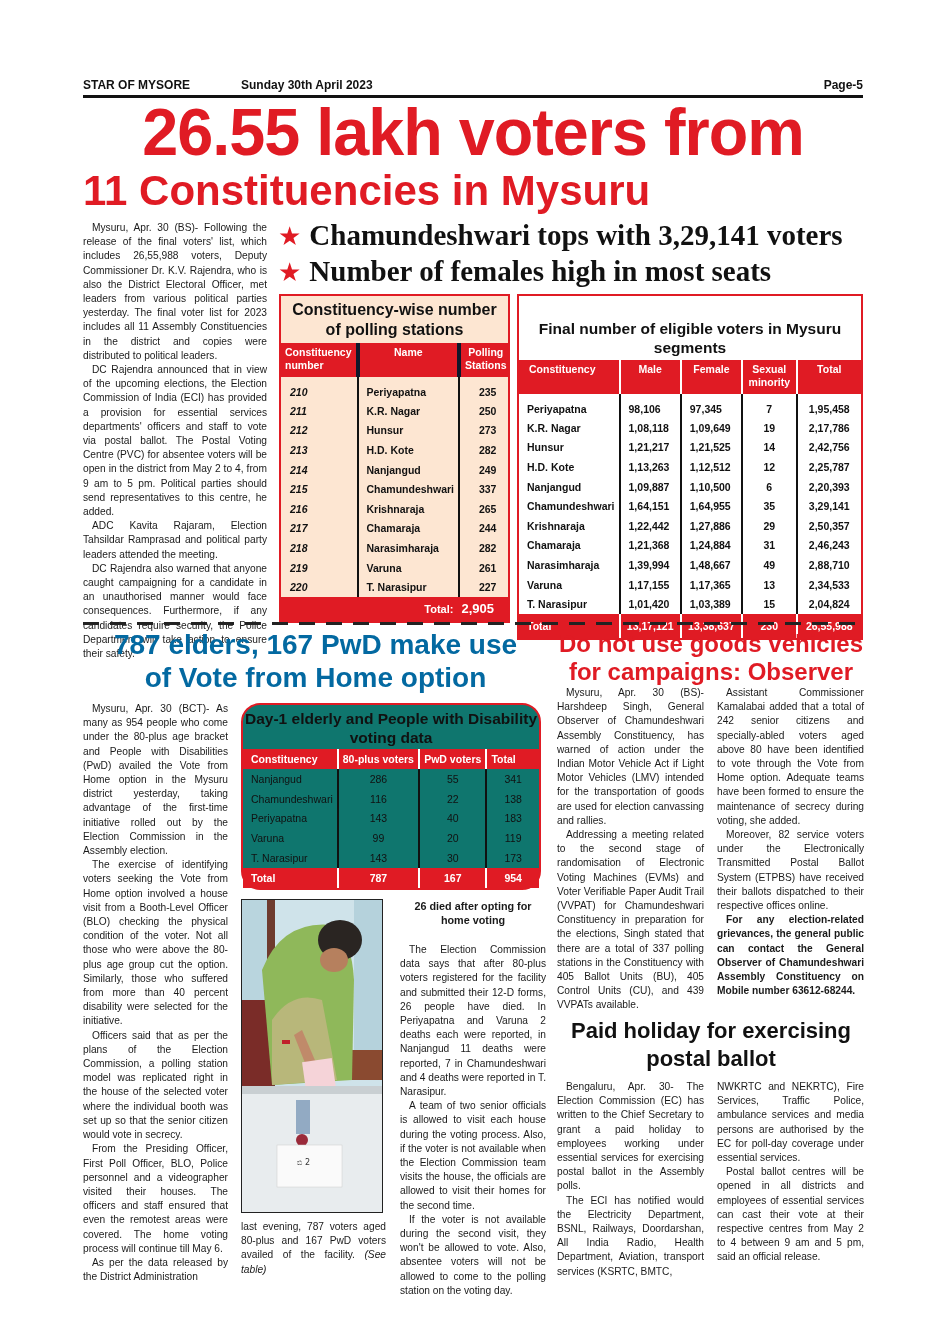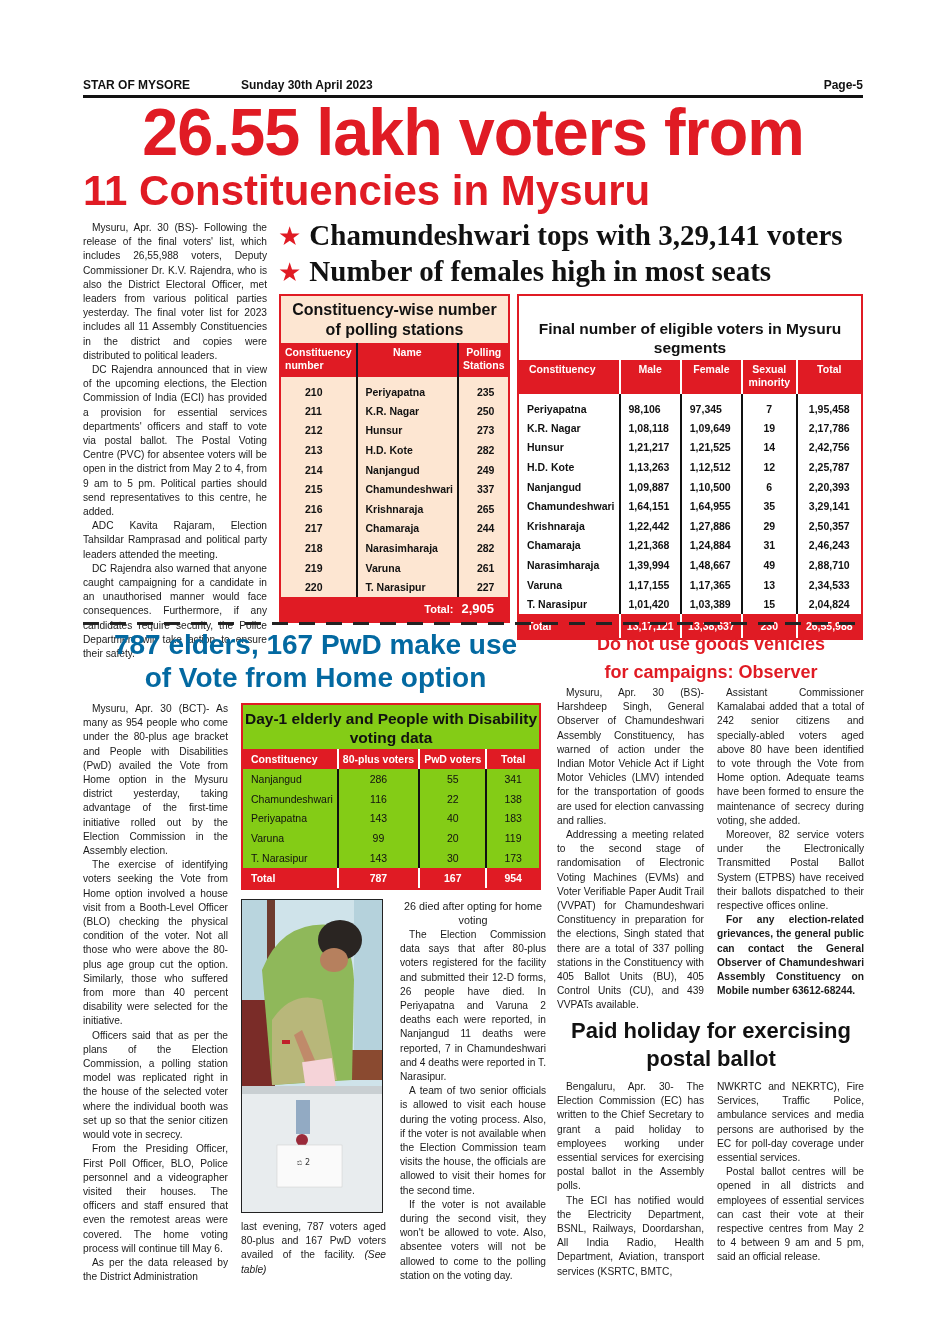--- a/index.html
+++ b/index.html
@@ -37,25 +37,25 @@
   
   table { border-collapse: collapse; width: 100%; }
   .tbox { border: 2px solid #e01b24; }
   .tbox .ttl { font-weight: bold; text-align: center; color: #111; }
   .th { background: #e01b24; color: #fff; font-weight: bold; font-size: 10.5px; }
 
   
   .pst { left: 279px; top: 294px; width: 231px; background: #fde6d2; }
   .pst .ttl { font-size: 16px; line-height: 20px; padding: 4px 2px 3px; background: #fde6d2; }
   .pst table td { font-size: 10.5px; font-weight: bold; height: 19.6px; padding: 0 4px; }
-  .pst thead td { height: 34px; vertical-align: top; padding-top: 3px; line-height: 13px; border-right: 2px solid #0f172a; }
+  .pst thead td { height: 34px; vertical-align: top; padding-top: 3px; line-height: 13px; border-right: 4px solid #0f172a; }
   .pst thead td:last-child { border-right: none; }
   .pst tbody td { border-right: 2px solid #111; }
   .pst tbody td:last-child { border-right: none; text-align: right; padding-right: 14px; }
-  .pst tbody td:first-child { padding-left: 24px; }
+  .pst tbody td:first-child { padding-left: 9px; font-style: italic; }
   .pst tbody td:nth-child(2) { padding-left: 8px; }
   .pst tbody tr:first-child td { padding-top: 6px; height: 24px; }
   .pst .tot { background: #e01b24; color: #fff; height: 24px; font-weight: bold; font-size: 11px; text-align: right; padding-right: 14px; line-height: 24px; }
   .pst .tot span { display: inline-block; }
   .pst .tot .tv { font-size: 13px; margin-left: 8px; }
 
   
   .evt { left: 517px; top: 294px; width: 346px; background: #fff; }
   .evt .ttl { font-size: 15.5px; line-height: 19px; padding: 23px 2px 3px; }
   .evt table td { font-size: 10.5px; font-weight: bold; height: 19.6px; padding: 0 4px; }
@@ -72,46 +72,46 @@
   .evt tfoot td:first-child { padding-left: 8px; }
   .evt tfoot td:nth-child(2), .evt tfoot td:nth-child(3) { text-align: center; }
   .evt tfoot td:nth-child(4), .evt tfoot td:last-child { text-align: center; border-right: none; }
   .evt tfoot td:nth-child(4) { border-right: 2px solid #fff; }
 
   .dash { left: 83px; top: 622px; width: 780px; height: 3px;
           background: repeating-linear-gradient(90deg, #222 0 16px, transparent 16px 27px); }
 
   
   .hl3 { left: 83px; top: 628px; width: 465px; text-align: center; font-weight: bold; font-size: 28px; line-height: 33px; color: #0369a1; }
-  .hl4 { left: 556px; top: 630px; width: 310px; text-align: center; font-weight: bold; font-size: 18px; line-height: 28px; color: #e01b24; }
+  .hl4 { left: 556px; top: 630px; width: 310px; text-align: center; font-weight: bold; font-size: 24px; line-height: 28px; color: #e01b24; }
 
   .c-elders { left: 83px; top: 702px; width: 145px; }
   .c-obs1 { left: 557px; top: 686px; width: 147px; }
   .c-obs2 { left: 717px; top: 686px; width: 147px; }
 
   
-  .dt { left: 241px; top: 703px; width: 300px; background: #84cc16; }
+  .dt { left: 241px; top: 703px; width: 300px; background: #0f766e; border-radius: 19px; }
   .dt .ttl { font-size: 15.5px; line-height: 19px; padding: 4px 2px 2px; }
   .dt table td { font-size: 10.5px; height: 19.8px; padding: 0 4px; }
-  .dt thead td { height: 20px; font-weight: bold; color: #fff; background: #e01b24; text-align: center; border-right: 2px solid #fff; }
+  .dt thead td { height: 20px; font-weight: bold; color: #fff; background: #e01b24; text-align: left; border-right: 2px solid #fff; }
   .dt thead td:first-child { text-align: left; padding-left: 8px; }
   .dt thead td:last-child { border-right: none; }
   .dt tbody td { border-right: 2px solid #111; text-align: center; }
   .dt tbody td:first-child { text-align: left; padding-left: 8px; }
   .dt tbody td:last-child { border-right: none; }
   .dt tfoot td { background: #e01b24; color: #fff; font-weight: bold; text-align: center; height: 20px; border-right: 2px solid #fff; }
   .dt tfoot td:first-child { text-align: left; padding-left: 8px; }
   .dt tfoot td:last-child { border-right: none; }
 
   
   .photo { left: 241px; top: 899px; width: 142px; height: 314px; border: 1px solid #222; overflow: hidden; background: #cfe0e8; }
   .caption { left: 241px; top: 1220px; width: 145px; }
 
   .c-died { left: 400px; top: 899px; width: 146px; }
-  .c-died .sub { font-weight: normal; text-align: center; text-indent: 0; font-size: 10.8px; line-height: 14px; margin-bottom: 1px; }
+  .c-died .sub { font-weight: bold; text-align: center; text-indent: 0; font-size: 10.8px; line-height: 14px; margin-bottom: 16px; }
 
   .hl5 { left: 556px; top: 1017px; width: 310px; text-align: center; font-weight: bold; font-size: 22px; line-height: 28px; color: #111; }
   .c-hol1 { left: 557px; top: 1080px; width: 147px; }
   .c-hol2 { left: 717px; top: 1080px; width: 147px; }
 </style>
 </head>
 <body>
 
 <div class="abs masthead">
   <span class="paper">STAR OF MYSORE</span>

